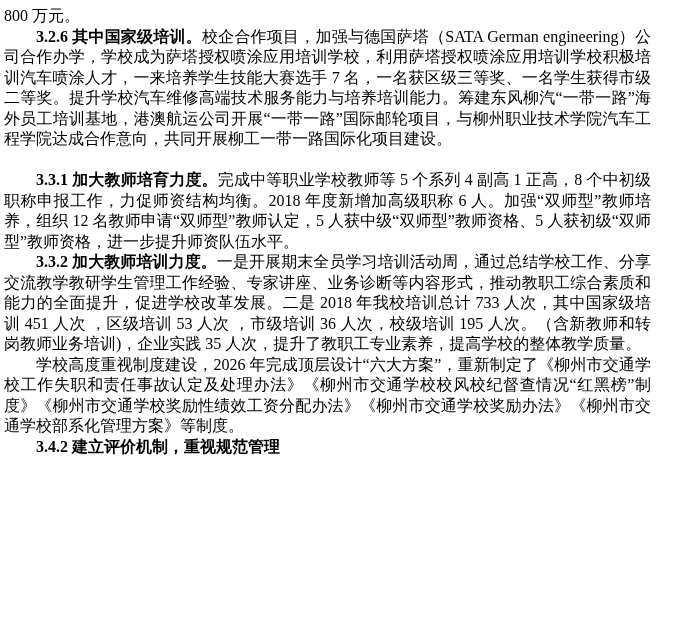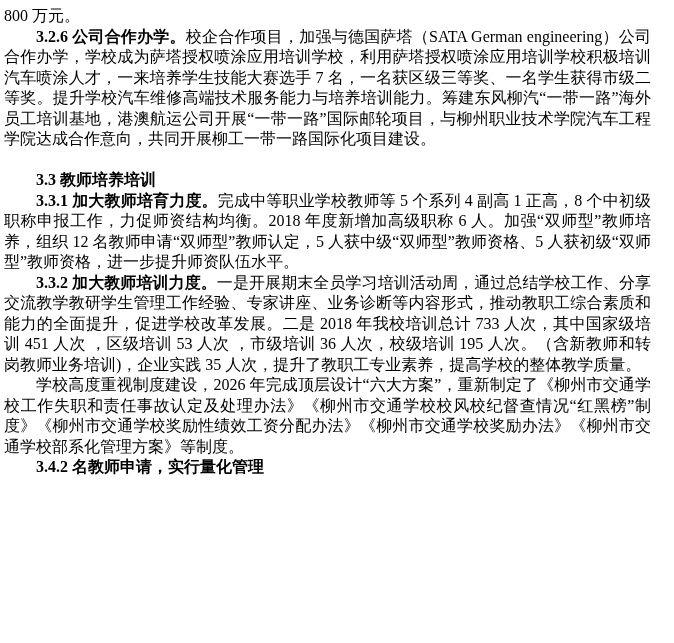--- a/index.html
+++ b/index.html
@@ -39,31 +39,30 @@
     height: 20.5px;
   }
 </style>
 </head>
 <body>
 
 <div class="doc">
 
   <p class="para no-indent"><span>800 万元。</span></p>
 
-  <p class="para"><span class="lead">3.2.6 公司合作办学。</span><span>校企合作项目，加强与德国萨塔（SATA German engineering）公司合作办学，学校成为萨塔授权喷涂应用培训学校，利用萨塔授权喷涂应用培训学校积极培训汽车喷涂人才，一来培养学生技能大赛选手 7 名，一名获区级三等奖、一名学生获得市级二等奖。提升学校汽车维修高端技术服务能力与培养培训能力。筹建东风柳汽“一带一路”海外员工培训基地，港澳航运公司开展“一带一路”国际邮轮项目，与柳州职业技术学院汽车工程学院达成合作意向，共同开展柳工一带一路国际化项目建设。</span></p>
+  <p class="para"><span class="lead">3.2.6 其中国家级培训。</span><span>校企合作项目，加强与德国萨塔（SATA German engineering）公司合作办学，学校成为萨塔授权喷涂应用培训学校，利用萨塔授权喷涂应用培训学校积极培训汽车喷涂人才，一来培养学生技能大赛选手 7 名，一名获区级三等奖、一名学生获得市级二等奖。提升学校汽车维修高端技术服务能力与培养培训能力。筹建东风柳汽“一带一路”海外员工培训基地，港澳航运公司开展“一带一路”国际邮轮项目，与柳州职业技术学院汽车工程学院达成合作意向，共同开展柳工一带一路国际化项目建设。</span></p>
 
   <div class="spacer"></div>
 
-  <p class="para heading"><span>3.3  教师培养培训</span></p>
 
   <p class="para"><span class="lead">3.3.1 加大教师培育力度。</span><span>完成中等职业学校教师等 5 个系列 4 副高 1 正高，8 个中初级职称申报工作，力促师资结构均衡。2018 年度新增加高级职称 6 人。加强“双师型”教师培养，组织 12 名教师申请“双师型”教师认定，5 人获中级“双师型”教师资格、5 人获初级“双师型”教师资格，进一步提升师资队伍水平。</span></p>
 
   <p class="para"><span class="lead">3.3.2 加大教师培训力度。</span><span>一是开展期末全员学习培训活动周，通过总结学校工作、分享交流教学教研学生管理工作经验、专家讲座、业务诊断等内容形式，推动教职工综合素质和能力的全面提升，促进学校改革发展。二是 2018 年我校培训总计 733 人次，其中国家级培训 451 人次 ，区级培训 53 人次 ，市级培训 36 人次，校级培训 195 人次。（含新教师和转岗教师业务培训)，企业实践 35 人次，提升了教职工专业素养，提高学校的整体教学质量。</span></p>
 
 
 
   <p class="para"><span>学校高度重视制度建设，2026 年完成顶层设计“六大方案”，重新制定了《柳州市交通学校工作失职和责任事故认定及处理办法》《柳州市交通学校校风校纪督查情况“红黑榜”制度》《柳州市交通学校奖励性绩效工资分配办法》《柳州市交通学校奖励办法》《柳州市交通学校部系化管理方案》等制度。</span></p>
 
 
-  <p class="para heading"><span>3.4.2 名教师申请，实行量化管理</span></p>
+  <p class="para heading"><span>3.4.2 建立评价机制，重视规范管理</span></p>
 
 
 </div>
 
 </body></html>

